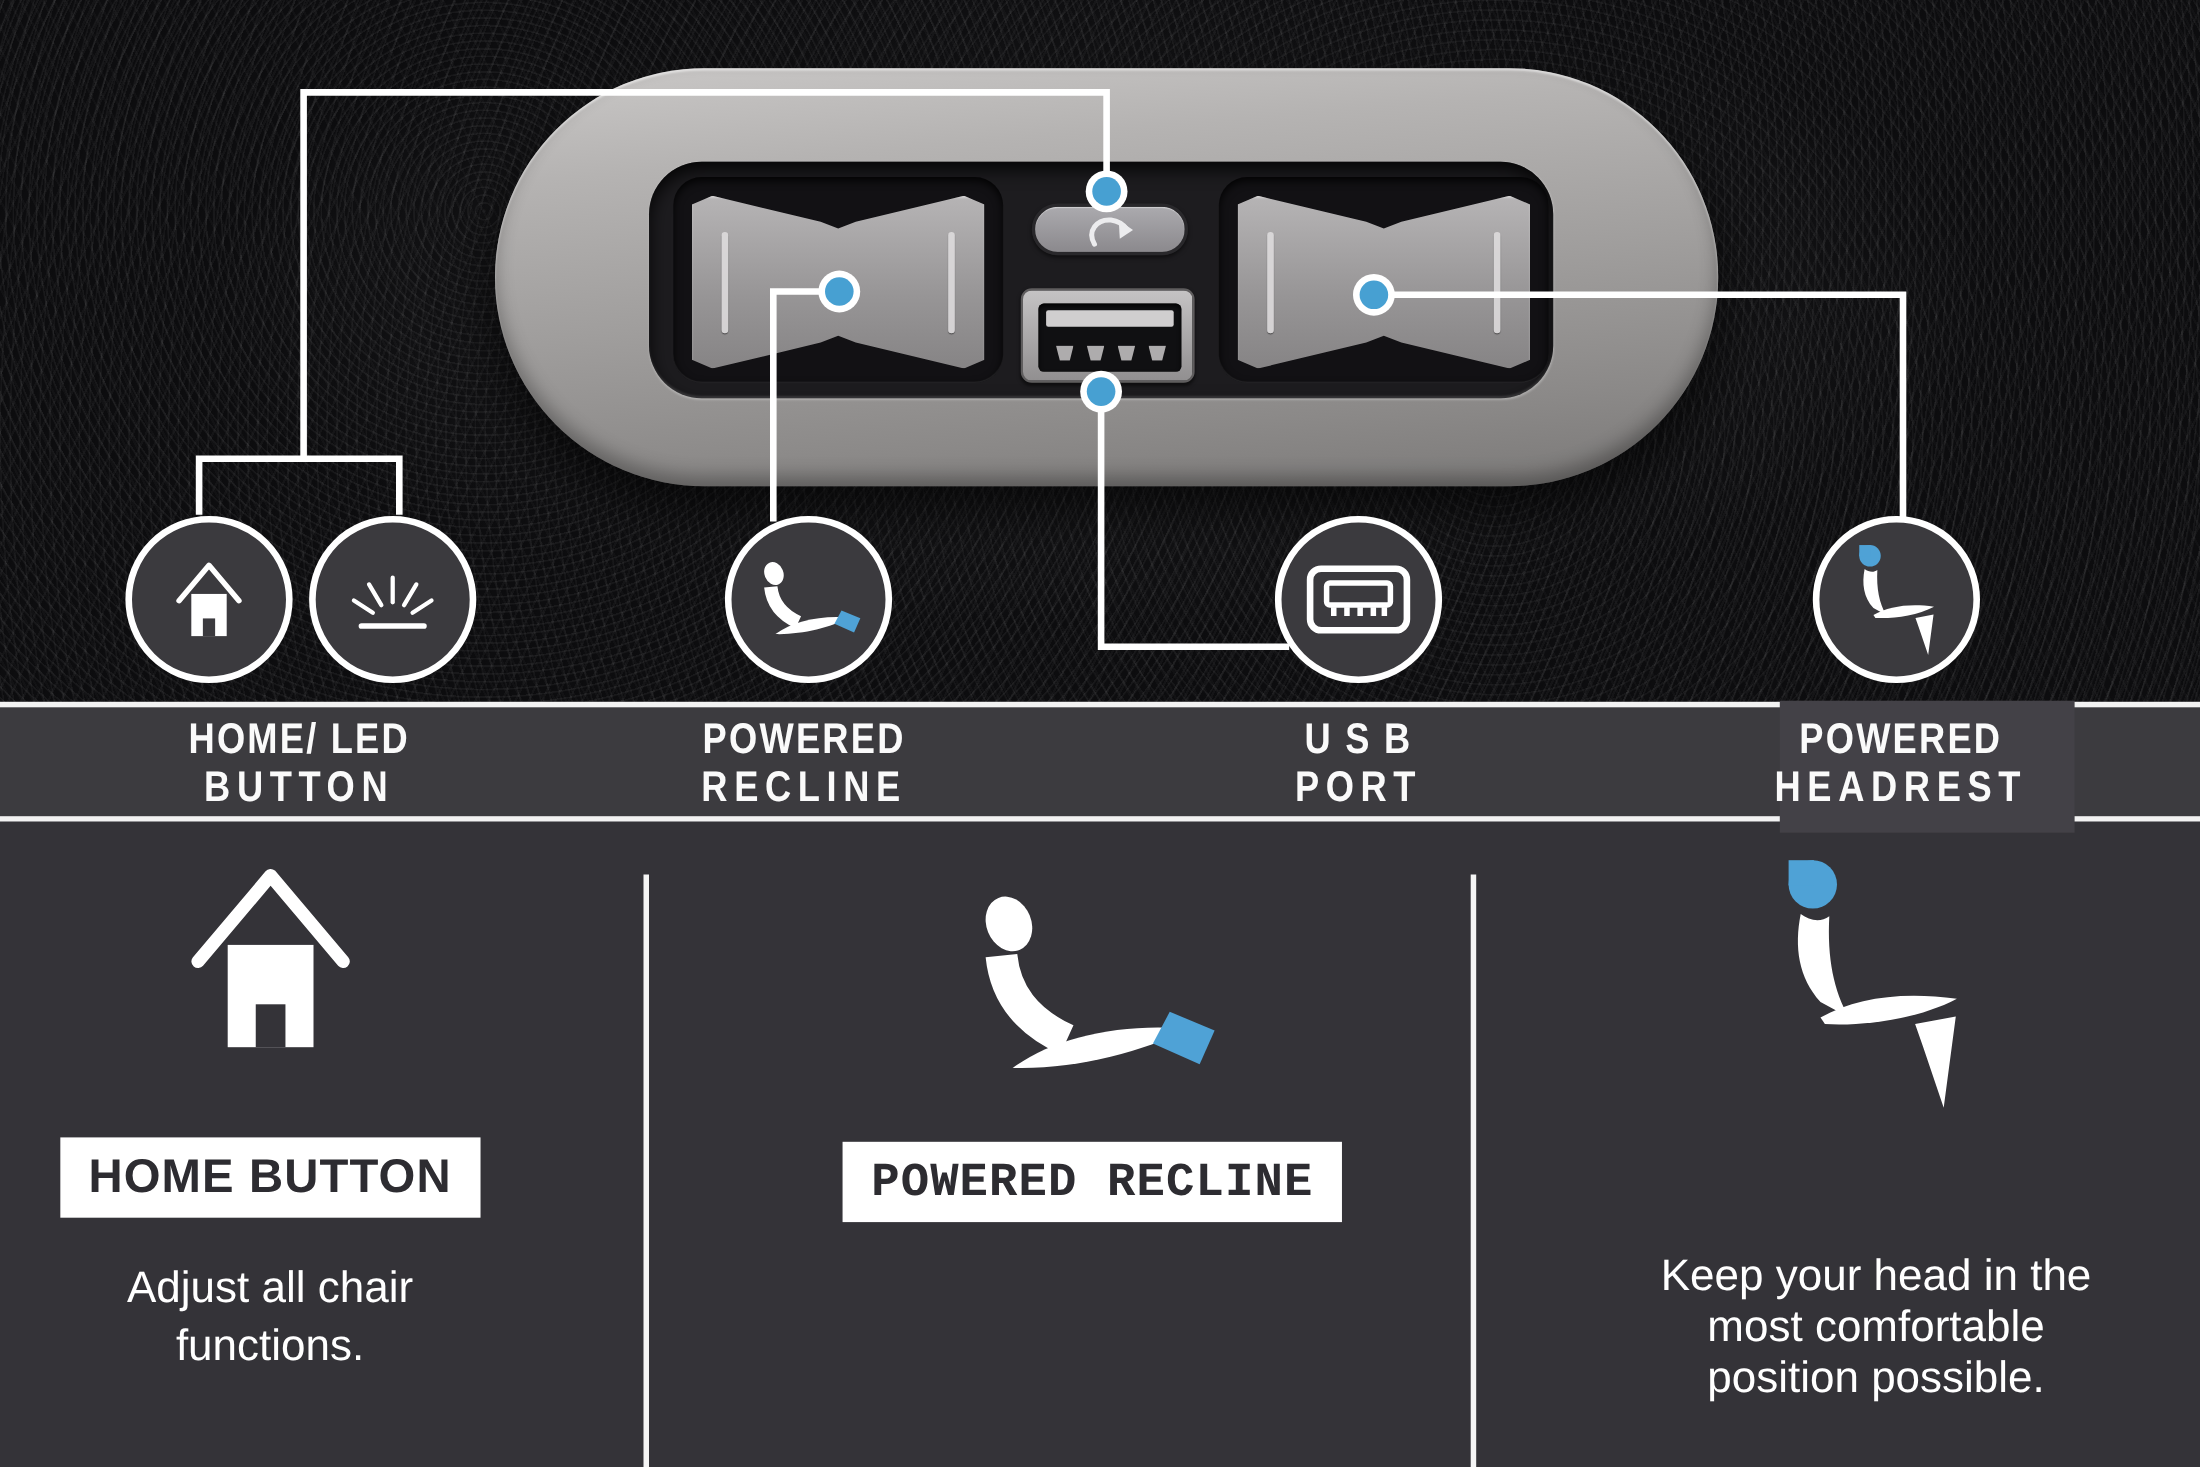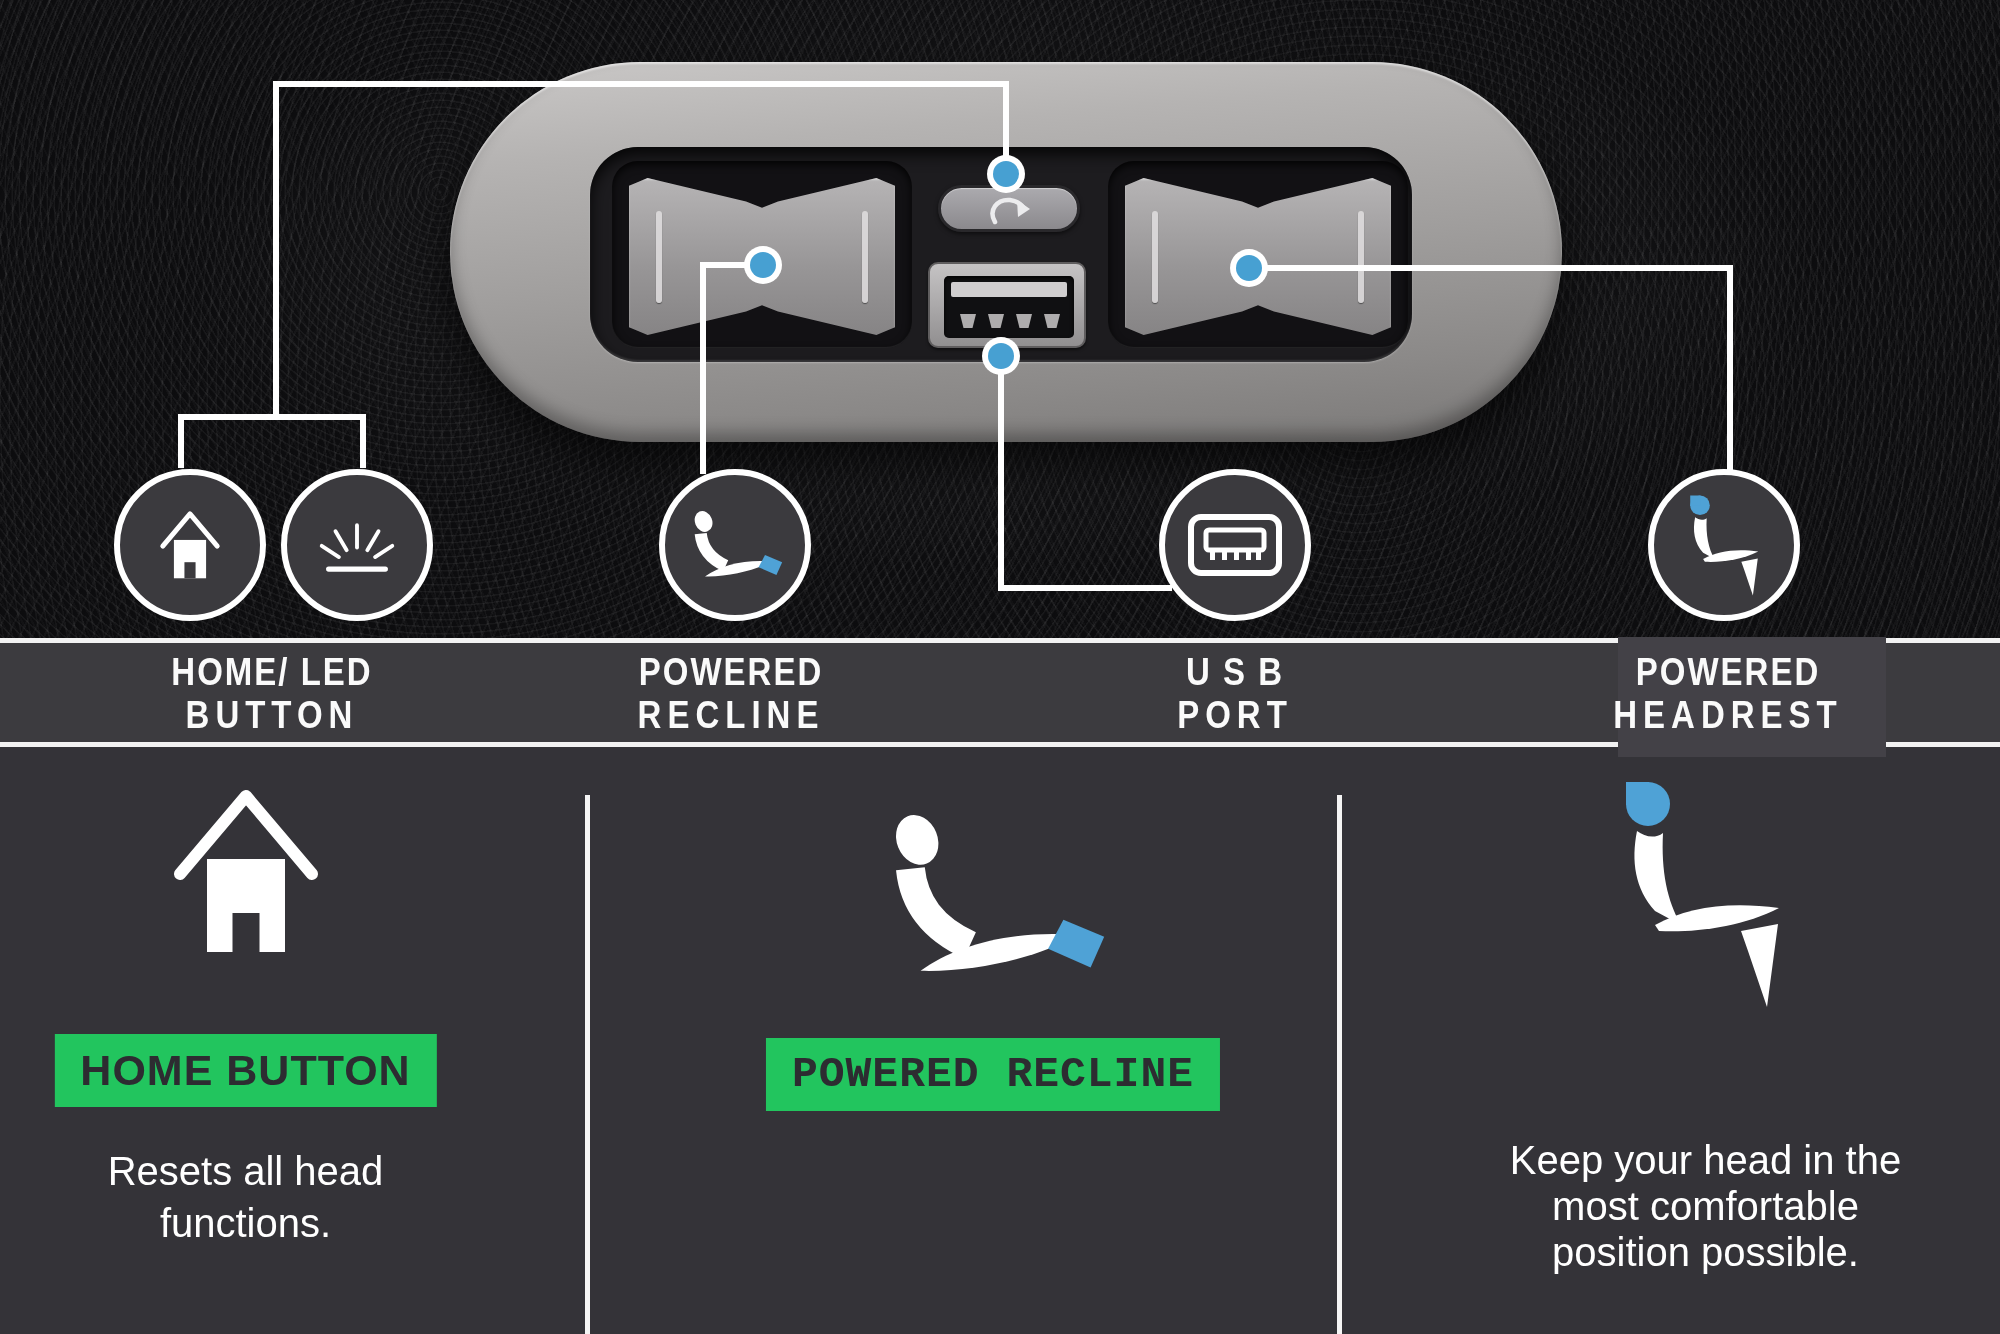--- a/index.html
+++ b/index.html
@@ -83,21 +83,21 @@
     color:#fafafa; font-weight:bold; text-align:center; white-space:nowrap;
   }
   .band-label .l1{ font-size:33px; letter-spacing:2px; line-height:37px; }
   .band-label .l2{ font-size:33px; letter-spacing:6px; line-height:37px; }
   
   .features{ position:absolute; left:0; top:747px; width:2000px; height:587px; background:#343338; }
   .vdiv{ position:absolute; top:48px; bottom:0; width:5px; background:#f5f5f5; }
   .fcol{ position:absolute; top:0; height:100%; }
   .fi-icon{ position:absolute; left:50%; }
   .fi-chip{
-    position:absolute; left:50%; background:#22c55e; color:#2d2c31;
+    position:absolute; left:50%; background:#ffffff; color:#2d2c31;
     font-size:43px; font-weight:bold; letter-spacing:1px; white-space:nowrap;
     padding:12px 26px;
   }
   .fi-desc{ position:absolute; left:50%; color:#ffffff; font-size:40px; text-align:center; white-space:nowrap; }
 </style>
 </head>
 <body>
 
 <div class="stage">
 
@@ -242,21 +242,21 @@
     <div class="fcol" style="left:0; width:587px;">
       <div class="fi-icon" style="top:37px; transform:translateX(calc(-50% - 48px));">
         <svg width="150" height="177" viewBox="0 0 100 118">
           <path d="M6,60 L50,8 L94,60" fill="none" stroke="#ffffff" stroke-width="8" stroke-linecap="round" stroke-linejoin="round"></path>
           <rect x="24" y="50" width="52" height="62" fill="#ffffff"></rect>
           <rect x="41" y="86" width="18" height="26" fill="#343338"></rect>
         </svg>
       </div>
       <div class="fi-chip" style="top:287px; transform:translateX(calc(-50% - 48px));">HOME BUTTON</div>
       <div class="fi-desc" style="top:398px; line-height:52px; transform:translateX(calc(-50% - 48px));">
-        <span style="display:block">Resets all head</span>
+        <span style="display:block">Adjust all chair</span>
         <span style="display:block">functions.</span>
       </div>
     </div>
 
     <div class="fcol" style="left:604px; width:752px;font-family:Liberation Mono, monospace;">
       <div class="fi-icon" style="top:64px; transform:translateX(calc(-50% + 12px));">
         <svg width="238" height="170" viewBox="0 0 140 100">
           <ellipse cx="26" cy="17" rx="12" ry="15" transform="rotate(-22 26 17)" fill="#ffffff"></ellipse>
           <path d="M22,34 C24,54 35,69 57,79" fill="none" stroke="#ffffff" stroke-width="17"></path>
           <path d="M28,94 C50,78 84,70 121,73 C98,86 60,95 28,94 Z" fill="#ffffff"></path>

